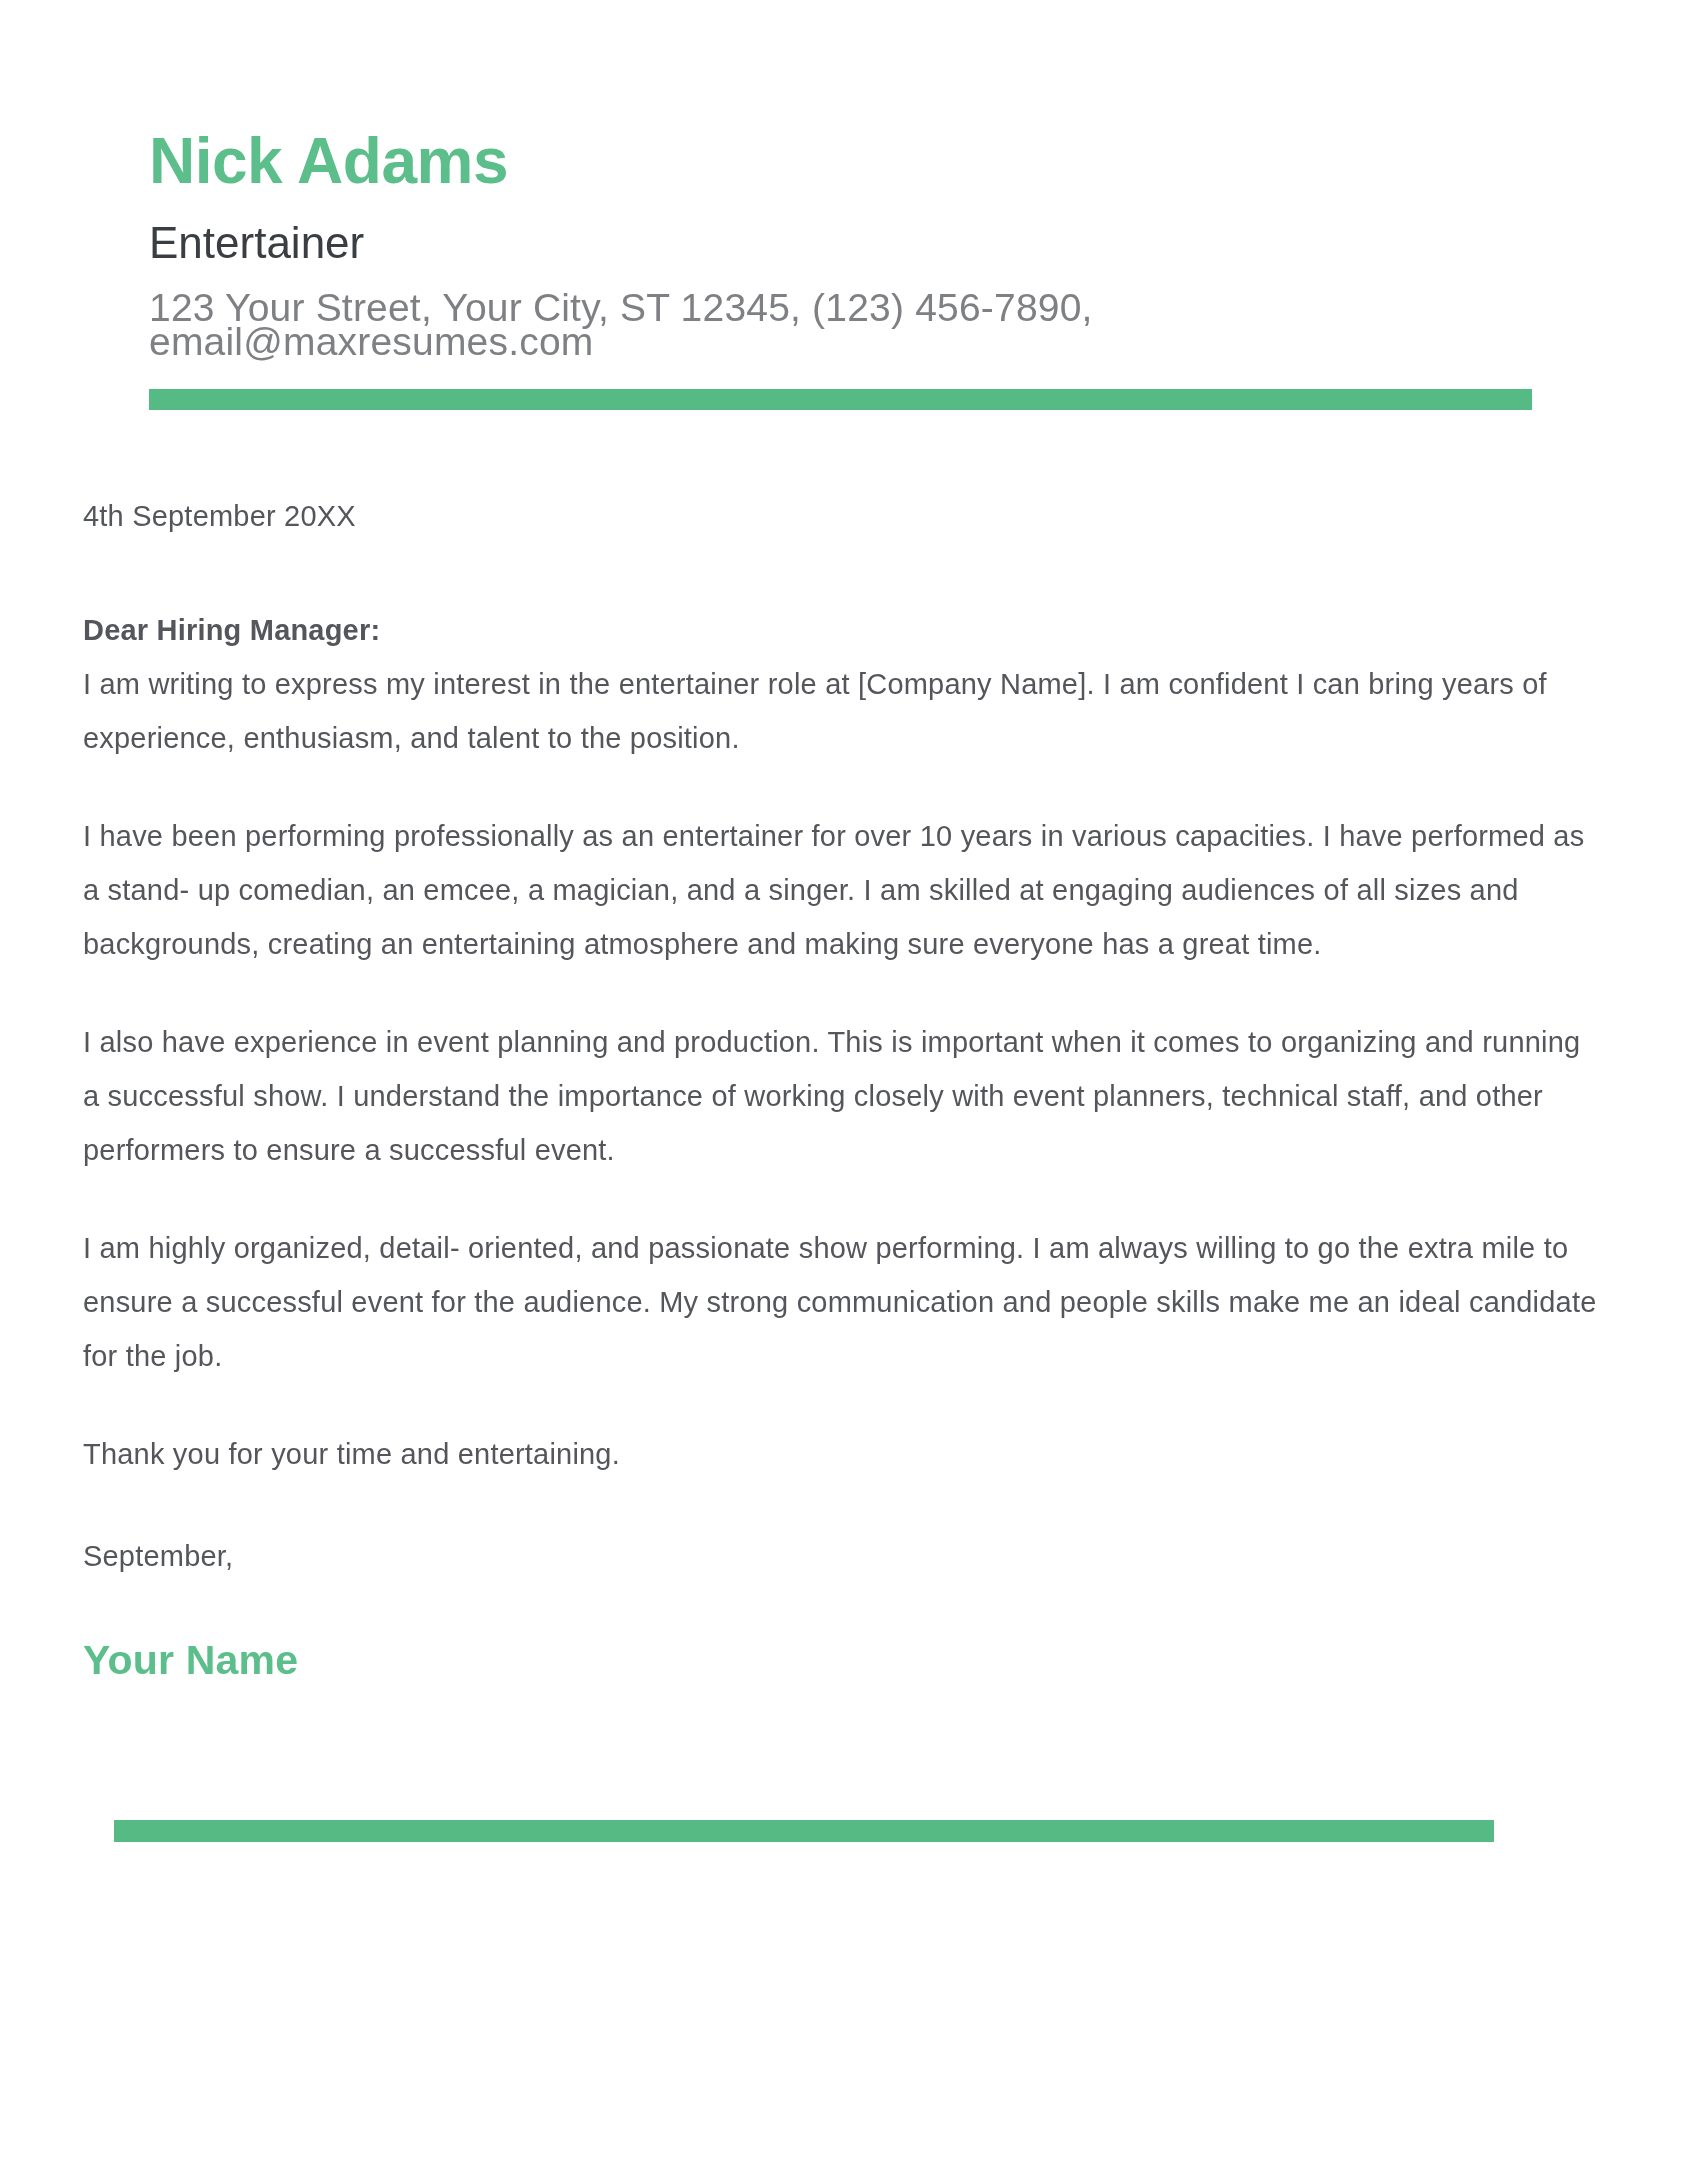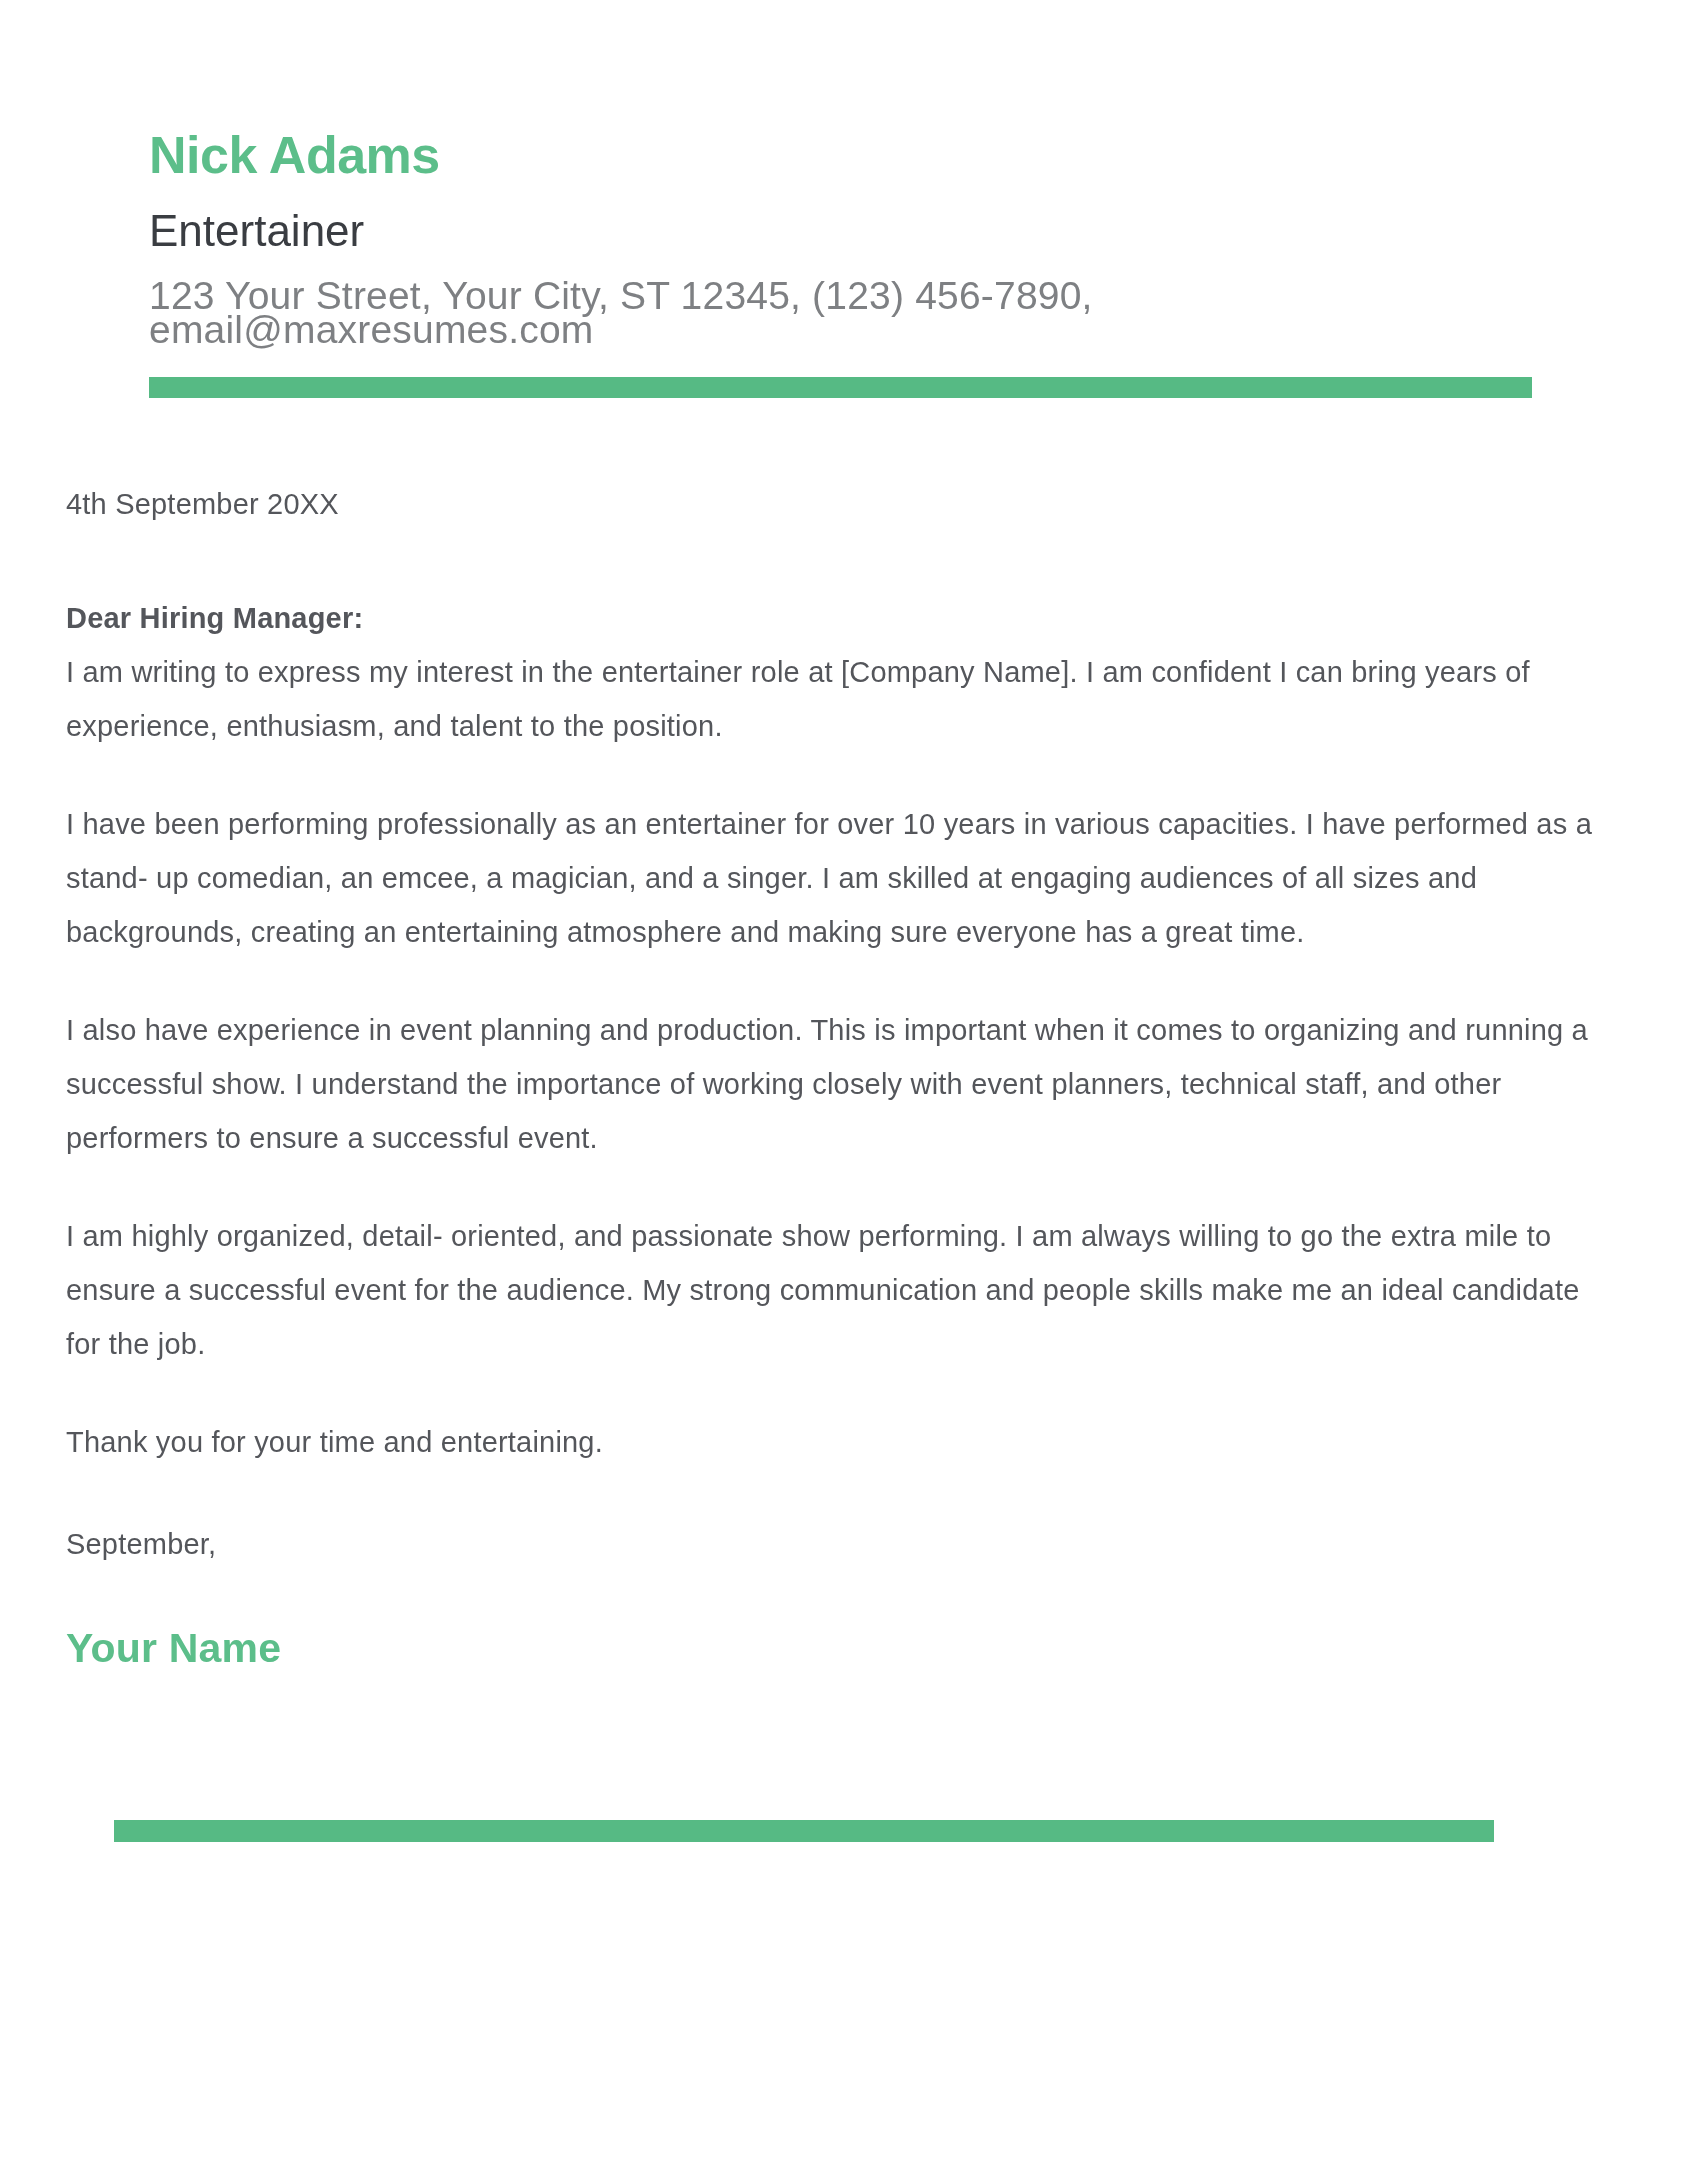--- a/index.html
+++ b/index.html
@@ -15,21 +15,21 @@
   .page {
     position: relative;
     width: 1683px;
     height: 2178px;
     background: var(--page-bg);
     font-family: "Liberation Sans", "DejaVu Sans", sans-serif;
     overflow: hidden;
   }
   header { padding: 129px 153px 0 149px; }
   .candidate-name {
-    font-size: 52px;
+    font-size: 64px;
     font-weight: bold;
     line-height: 1;
     letter-spacing: -0.5px;
     color: var(--name-green);
   }
   .candidate-title {
     margin-top: 26px;
     font-size: 44px;
     font-weight: normal;
     line-height: 1.1;
@@ -50,21 +50,21 @@
     margin-top: 30px;
     width: 1383px;
   }
   .rule-bottom {
     position: absolute;
     left: 114px;
     top: 1820px;
     width: 1380px;
     height: 22px;
   }
-  main { padding: 0 66px; color: var(--body-gray); }
+  main { padding: 0 83px; color: var(--body-gray); }
   main p {
     font-size: 29px;
     line-height: 54px;
     letter-spacing: 0.2px;
   }
   .date { margin-top: 79px; }
   .salutation { margin-top: 60px; font-weight: bold; }
   .para { margin-top: 0; }
   .para + .para { margin-top: 44px; }
   .salutation + .para { margin-top: 0; }

